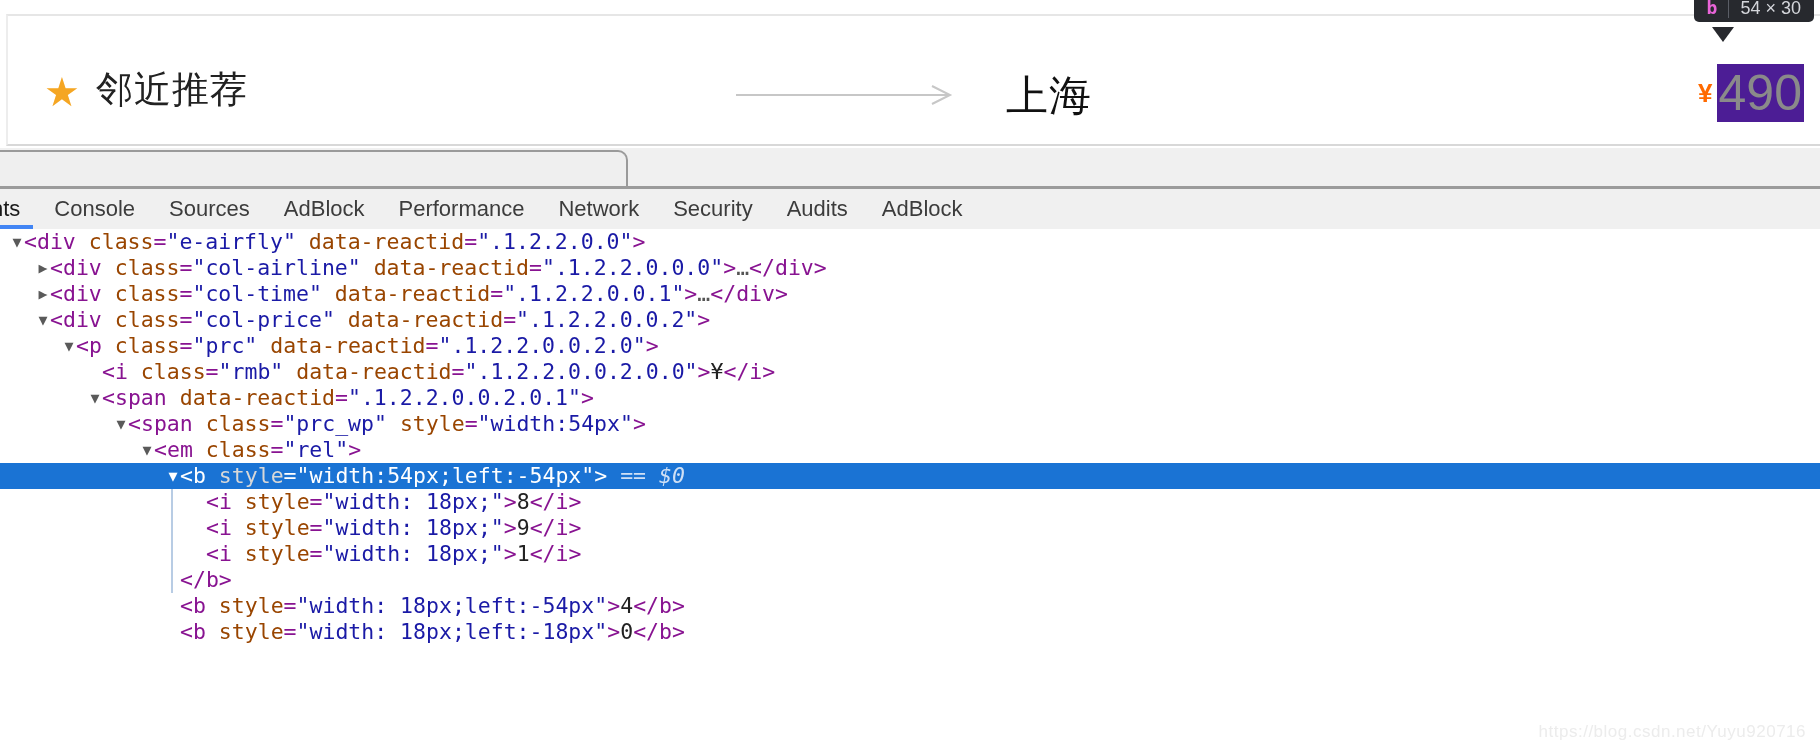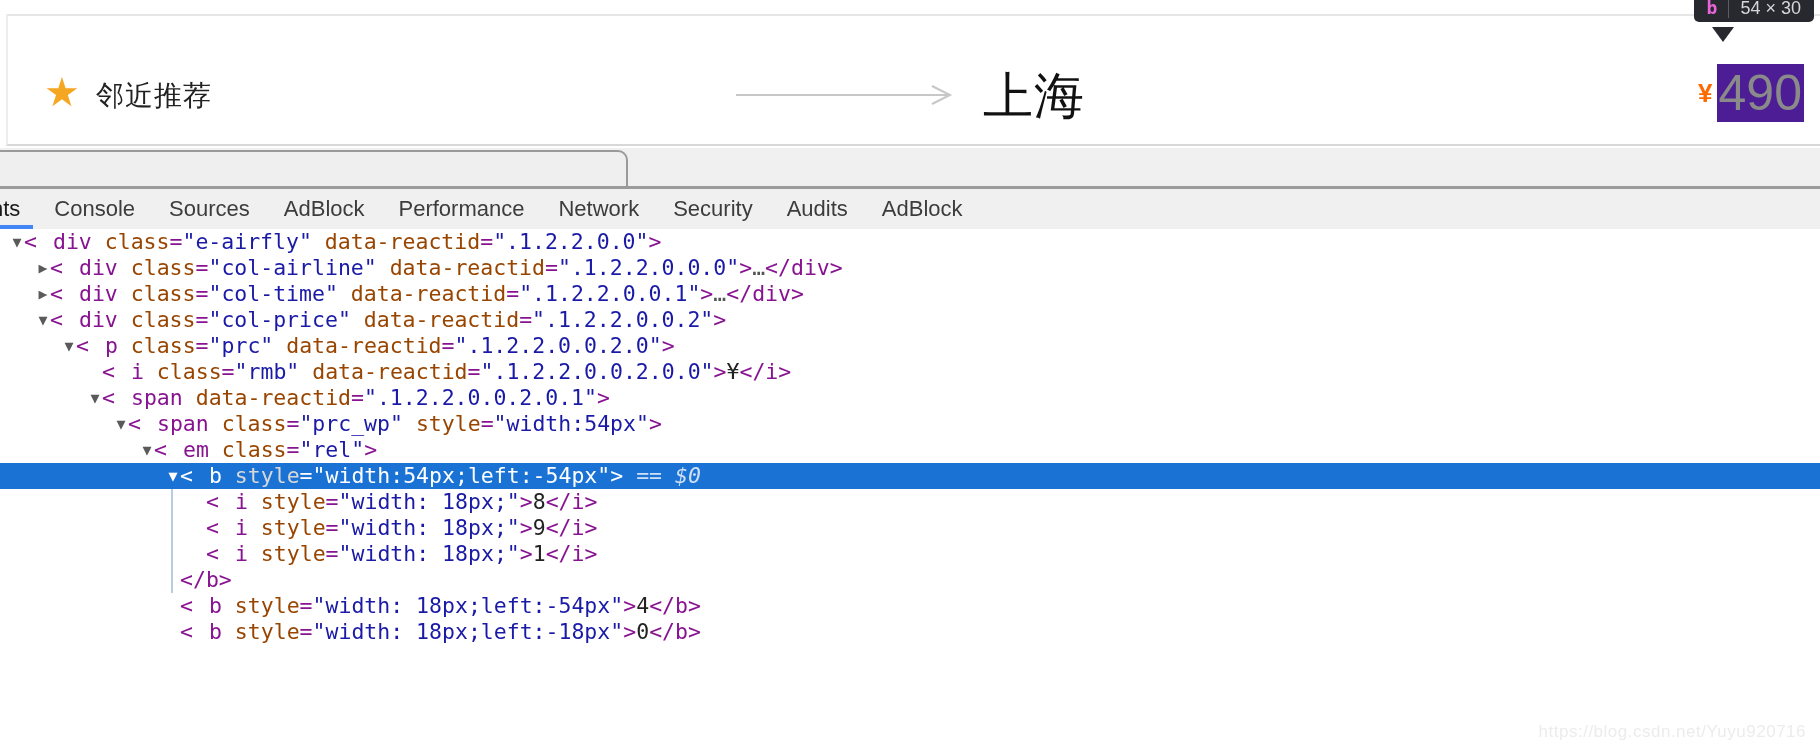--- a/index.html
+++ b/index.html
@@ -44,43 +44,43 @@
     width: 36px;
     height: 36px;
     color: #f5a623;
     font-size: 40px;
     line-height: 36px;
     text-align: center;
   }
   .nearby-label {
     position: absolute;
     left: 88px;
-    top: 62px;
-    font-size: 28px;
+    top: 56px;
+    font-size: 37px;
     color: #222;
     letter-spacing: 1px;
     line-height: 36px;
     white-space: nowrap;
   }
 
   .city-from {
     position: absolute;
     left: 562px;
     top: 52px;
     font-size: 42px;
     color: #111;
     line-height: 56px;
     white-space: nowrap;
     letter-spacing: 1px;
   }
   .city-to {
     position: absolute;
-    left: 975px;
+    left: 998px;
     top: 52px;
-    font-size: 50px;
+    font-size: 42px;
     color: #111;
     line-height: 56px;
     white-space: nowrap;
     letter-spacing: 1px;
   }
   .arrow-icon {
     position: absolute;
     left: 728px;
     top: 68px;
     width: 218px;
@@ -286,21 +286,21 @@
     color: #5a5a5a;
     font-size: 15px;
     text-align: center;
     vertical-align: 2px;
   }
   .twisty.open::before { content: "\25BC"; }
   .twisty.closed::before { content: "\25B6"; }
   .twisty.none::before { content: ""; }
 
   .t-punct { color: #881391; }
-  .t-tag   { color: #881391; margin-left: 16px; }
+  .t-tag   { color: #881391; }
   .t-attr  { color: #994500; }
   .t-val   { color: #1a1aa6; }
   .t-text  { color: #222222; }
   .t-ellip { color: #555555; }
   .t-dollar{ color: #8c8c8c; font-style: italic; }
 
   .guide {
     position: absolute;
     width: 2px;
     background: #b8cce4;

